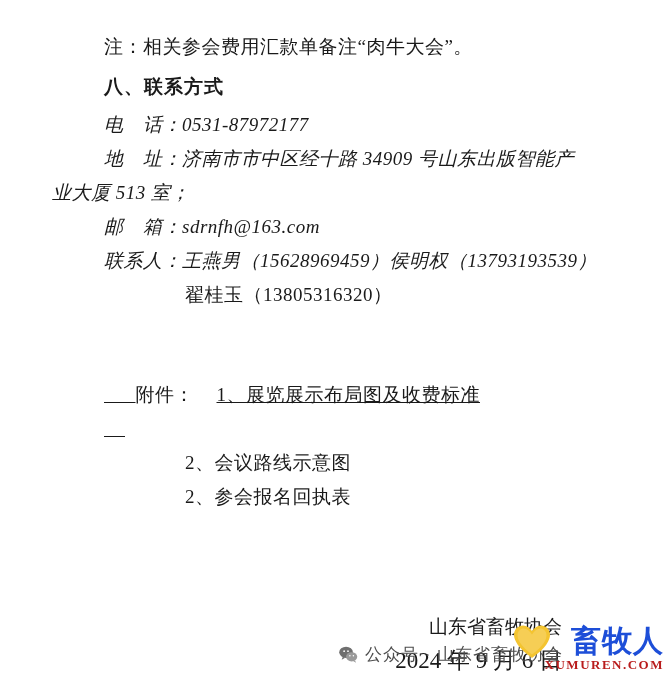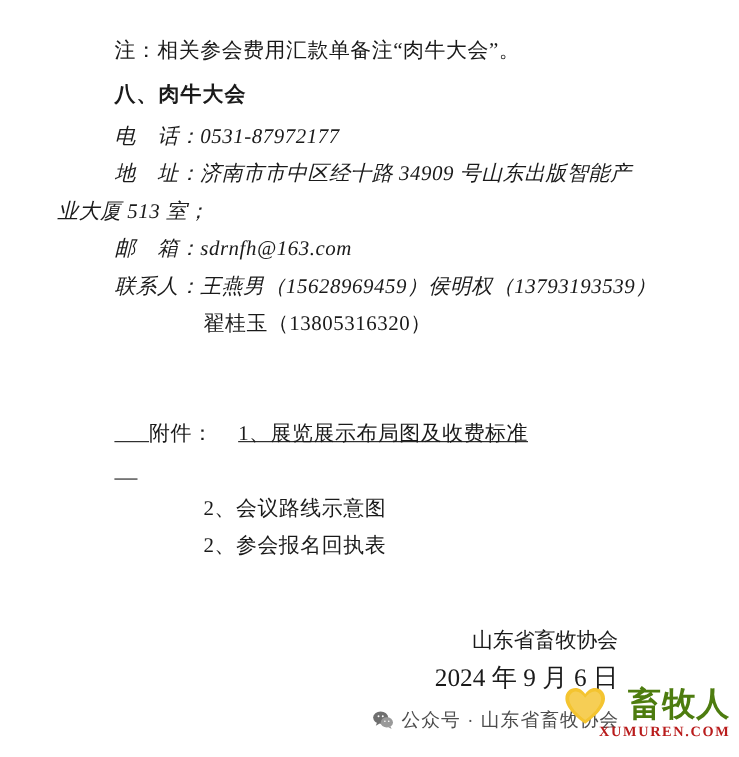--- a/index.html
+++ b/index.html
@@ -55,21 +55,21 @@
   .attach-first {
     position: relative;
     padding-left: 52px;
     text-decoration: underline;
   }
   .attach-first .label {
     display: inline-block;
     width: 81px;
   }
   .signature {
-    margin-top: 52px;
+    margin-top: 96px;
     text-align: right;
     padding-right: 58px;
     font-size: 19px;
     line-height: 34px;
   }
   .date {
     text-align: right;
     padding-right: 58px;
     font-size: 23px;
     line-height: 34px;
@@ -103,21 +103,21 @@
   .brand {
     position: absolute;
     right: 8px;
     bottom: 16px;
     text-align: right;
   }
   .brand-main {
     font-family: "Liberation Sans", sans-serif;
     font-size: 30px;
     font-weight: bold;
-    color: #4d7c0f;
+    color: #1d4ed8;
     letter-spacing: 1px;
     line-height: 32px;
   }
   .brand-sub {
     font-family: Liberation Serif, serif;
     font-size: 13px;
     font-weight: bold;
     color: #b91c1c;
     letter-spacing: 1.5px;
     line-height: 15px;
@@ -130,21 +130,21 @@
     height: 36px;
   }
 </style>
 </head>
 <body>
 
 <div class="page">
 
   <div class="line note">注：相关参会费用汇款单备注“肉牛大会”。</div>
 
-  <div class="line section-title">八、肉牛大会</div>
+  <div class="line section-title">八、联系方式</div>
 
   <div class="line contact-row">电　话：0531-87972177</div>
   <div class="line contact-row">地　址：济南市市中区经十路 34909 号山东出版智能产</div>
   <div class="line indent0">业大厦 513 室；</div>
   <div class="line contact-row">邮　箱：sdrnfh@163.com</div>
   <div class="line contact-row">联系人：王燕男（15628969459）侯明权（13793193539）</div>
   <div class="line attach-items">翟桂玉（13805316320）</div>
 
   <div class="attach-block">
     <div class="line attach-first">

